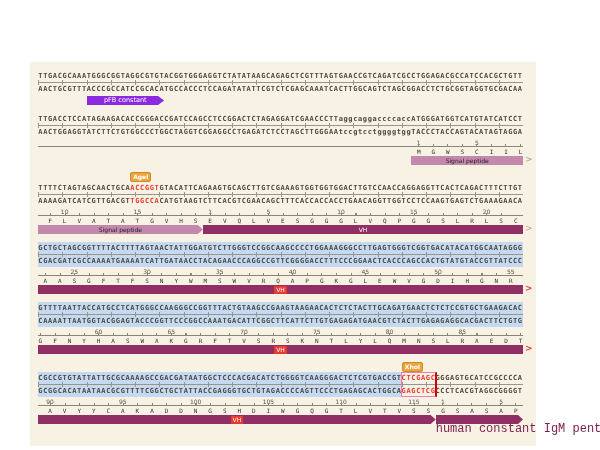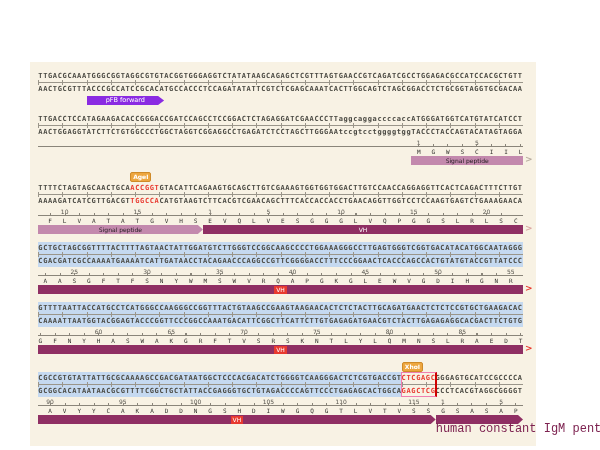--- a/index.html
+++ b/index.html
@@ -242,21 +242,21 @@
         <span class="cell">G</span>
         <span class="cell">T</span>
         <span class="cell">G</span>
         <span class="cell">C</span>
         <span class="cell">G</span>
         <span class="cell">A</span>
         <span class="cell">C</span>
         <span class="cell">A</span>
         <span class="cell">A</span>
       </div>
-      <div class="primer" style="left: 86.5px; top: 29px; width: 77.6px; height: 9px;">pFB forward</div>
+      <div class="primer" style="left: 86.5px; top: 29px; width: 77.6px; height: 9px;">pFB constant</div>
     </div>
     <div class="seqrow" style="left: 0px; top: 110px; width: 600px; height: 60px;">
       <div class="strand" style="left: 38px; top: 5px; width: 485px; height: 8px;">
         <span class="cell">T</span>
         <span class="cell">T</span>
         <span class="cell">G</span>
         <span class="cell">A</span>
         <span class="cell">C</span>
         <span class="cell">C</span>
         <span class="cell">T</span>

